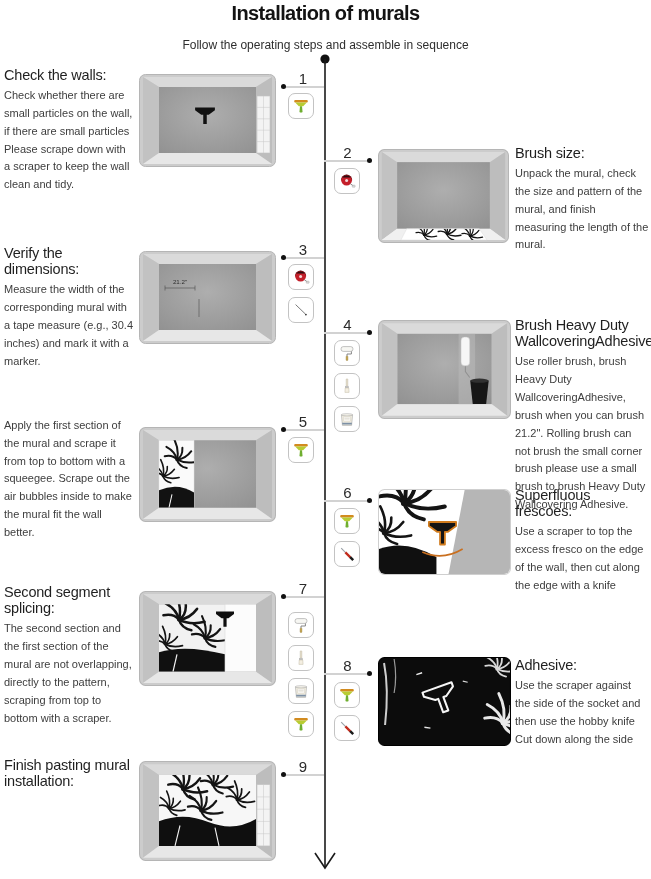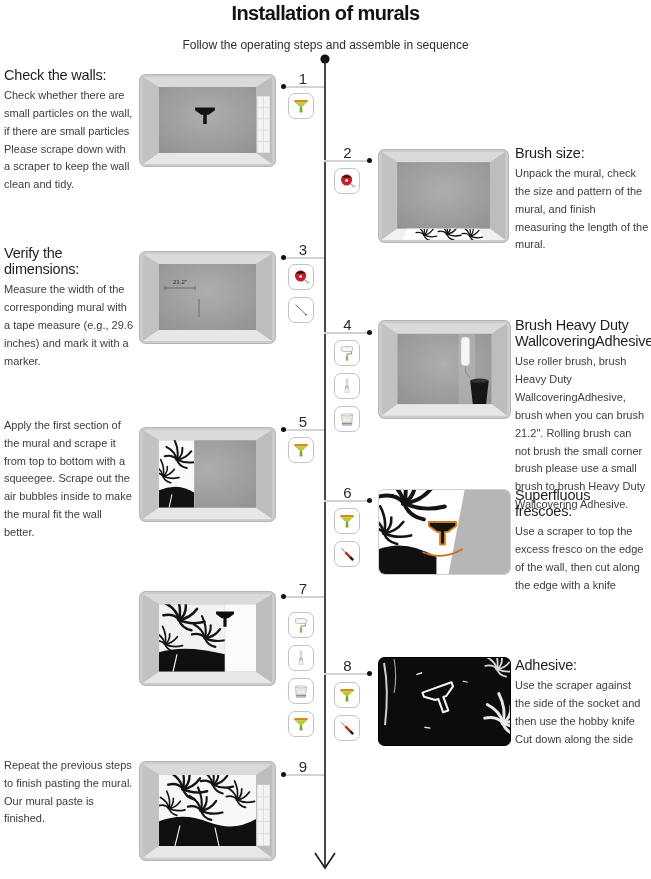--- a/index.html
+++ b/index.html
@@ -146,21 +146,21 @@
           <path d="M5.2,6.4 a5.4,5.4 0 0 1 8.8,0 z" fill="#2e0b0f"></path>
           <circle cx="9.6" cy="9.6" r="1.5" fill="#f0d9d9"></circle>
           <line x1="13.4" y1="12.8" x2="17" y2="15.4" stroke="#8a8a8a" stroke-width="1"></line>
           <rect x="15.3" y="14.2" width="2.8" height="2" rx="0.4" fill="#dcdcdc" stroke="#999" stroke-width="0.4"></rect>
         </svg>
       </div>
     </div>
 
   <div class="text-block" style="left:4px;top:245px;width:132px">
     <h3>Verify the dimensions:</h3>
-    <p>Measure the width of the corresponding mural with a tape measure (e.g., 29.6 inches) and mark it with a marker.</p>
+    <p>Measure the width of the corresponding mural with a tape measure (e.g., 30.4 inches) and mark it with a marker.</p>
   </div>
   <div class="room" style="left:139px;top:251px;width:137px;height:93px">
       <svg viewBox="0 0 137 93" preserveAspectRatio="none">
         <rect x="0.5" y="0.5" width="136" height="92" rx="6" fill="#cccccc" stroke="#b5b5b5"></rect>
         <polygon points="4,3 133,3 117,13 20,13" fill="#dadada"></polygon>
         <polygon points="4,3 20,13 20,79 4,90" fill="#c2c2c2"></polygon>
         <polygon points="133,3 117,13 117,79 133,90" fill="#bdbdbd"></polygon>
         <polygon points="4,90 20,79 117,79 133,90" fill="#e7e7e7"></polygon>
         <rect x="20" y="13" width="97" height="66" fill="url(#g3)"></rect>
         <defs>
@@ -358,20 +358,24 @@
       </div>
       <div class="tool-icon">
         <svg viewBox="0 0 20 20">
           <line x1="4.2" y1="4.2" x2="8.6" y2="8.6" stroke="#9aa0a6" stroke-width="1.1"></line>
           <line x1="8.4" y1="8.4" x2="13.4" y2="13.4" stroke="#c22a1c" stroke-width="2.3"></line>
           <line x1="13.2" y1="13.2" x2="16.2" y2="16.2" stroke="#1a1a1a" stroke-width="2.5"></line>
         </svg>
       </div>
     </div>
 
+  <div class="text-block" style="left:4px;top:584px;width:132px">
+    <h3>Second segment splicing:</h3>
+    <p>The second section and the first section of the mural are not overlapping, directly to the pattern, scraping from top to bottom with a scraper.</p>
+  </div>
   <div class="room" style="left:139px;top:591px;width:137px;height:95px">
       <svg viewBox="0 0 137 93" preserveAspectRatio="none">
         <rect x="0.5" y="0.5" width="136" height="92" rx="6" fill="#cccccc" stroke="#b5b5b5"></rect>
         <polygon points="4,3 133,3 117,13 20,13" fill="#dadada"></polygon>
         <polygon points="4,3 20,13 20,79 4,90" fill="#c2c2c2"></polygon>
         <polygon points="133,3 117,13 117,79 133,90" fill="#bdbdbd"></polygon>
         <polygon points="4,90 20,79 117,79 133,90" fill="#e7e7e7"></polygon>
         <rect x="20" y="13" width="97" height="66" fill="url(#g7)"></rect>
         <defs>
           <radialGradient id="g7" cx="0.5" cy="0.42" r="0.8">
@@ -509,21 +513,21 @@
       <div class="tool-icon">
         <svg viewBox="0 0 20 20">
           <line x1="4.2" y1="4.2" x2="8.6" y2="8.6" stroke="#9aa0a6" stroke-width="1.1"></line>
           <line x1="8.4" y1="8.4" x2="13.4" y2="13.4" stroke="#c22a1c" stroke-width="2.3"></line>
           <line x1="13.2" y1="13.2" x2="16.2" y2="16.2" stroke="#1a1a1a" stroke-width="2.5"></line>
         </svg>
       </div>
     </div>
 
   <div class="text-block" style="left:4px;top:757px;width:130px">
-    <p>Repeat the previous steps to finish pasting the mural. Our mural paste is finished.</p>
+    <h3>Finish pasting mural installation:</h3>
   </div>
   <div class="room" style="left:139px;top:761px;width:137px;height:100px">
       <svg viewBox="0 0 137 93" preserveAspectRatio="none">
         <rect x="0.5" y="0.5" width="136" height="92" rx="6" fill="#cccccc" stroke="#b5b5b5"></rect>
         <polygon points="4,3 133,3 117,13 20,13" fill="#dadada"></polygon>
         <polygon points="4,3 20,13 20,79 4,90" fill="#c2c2c2"></polygon>
         <polygon points="133,3 117,13 117,79 133,90" fill="#bdbdbd"></polygon>
         <polygon points="4,90 20,79 117,79 133,90" fill="#e7e7e7"></polygon>
         <rect x="20" y="13" width="97" height="66" fill="url(#g9)"></rect>
         <defs>

